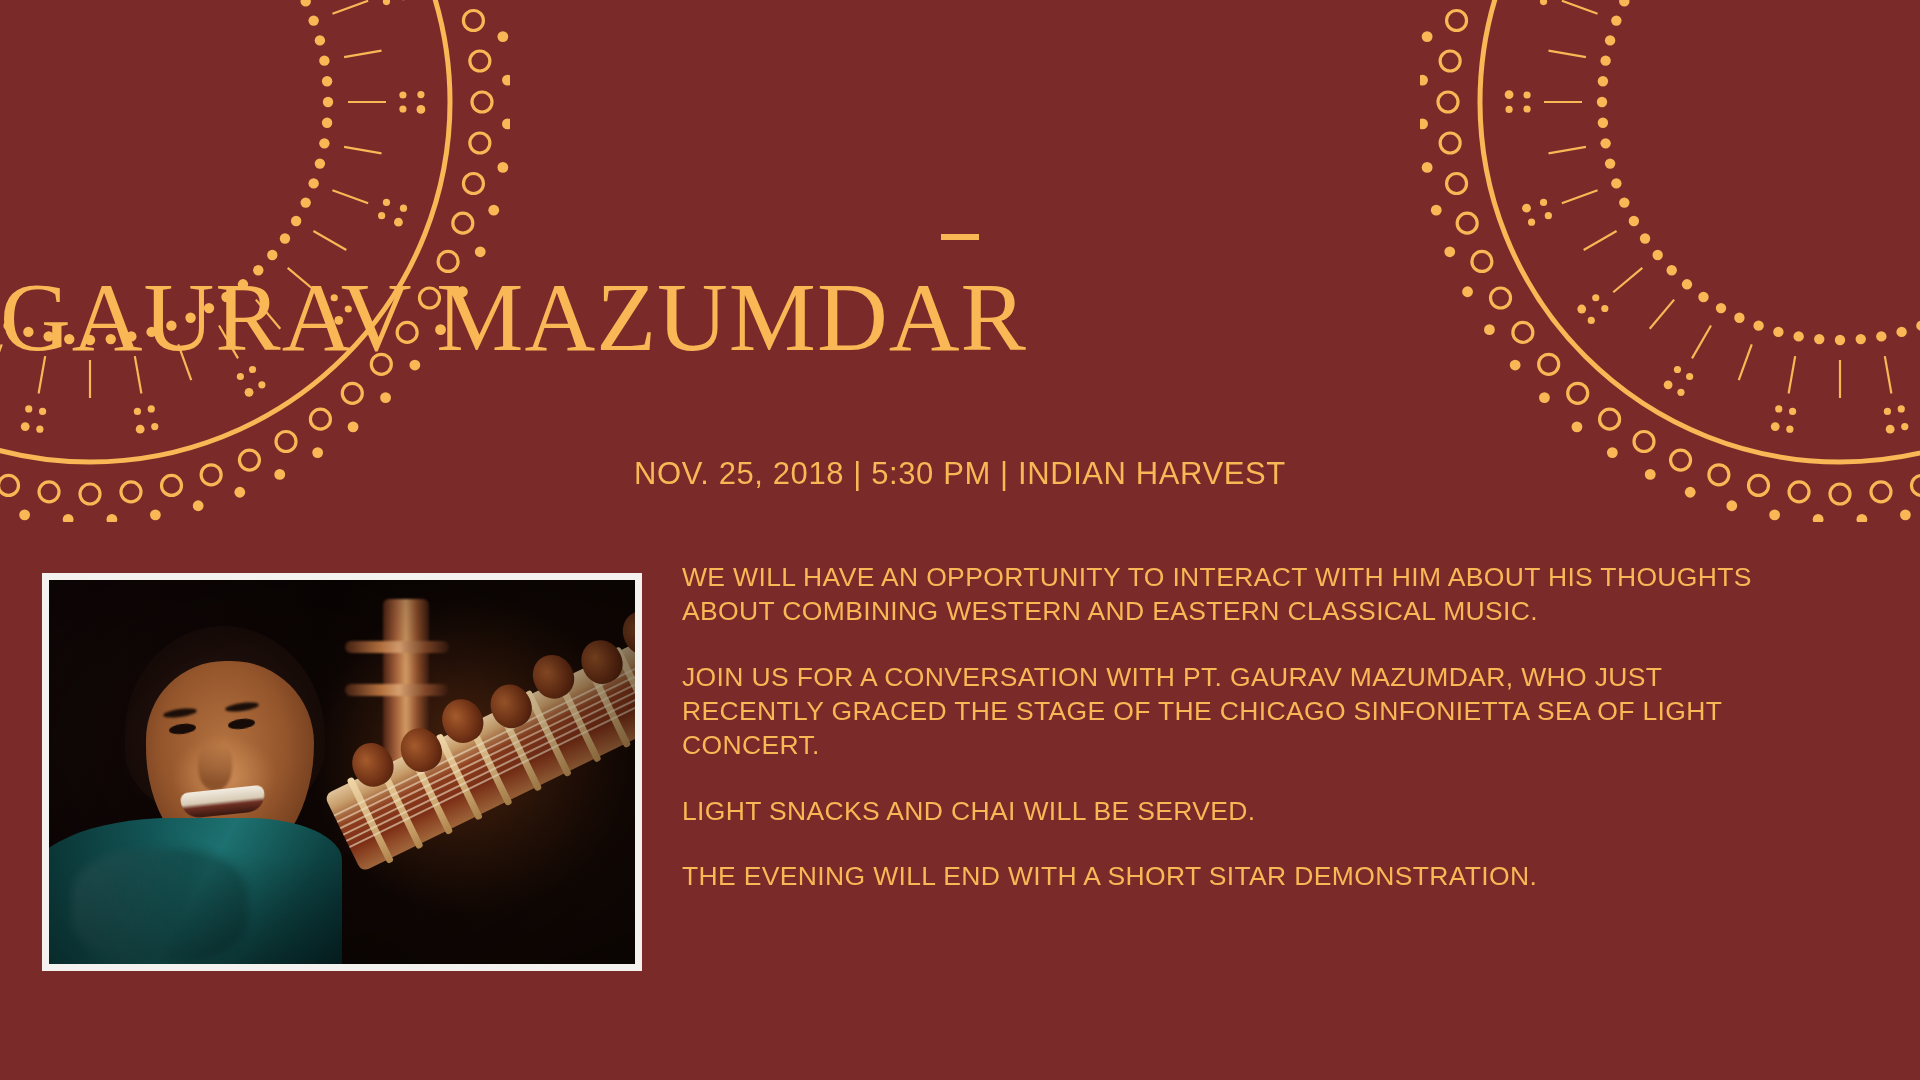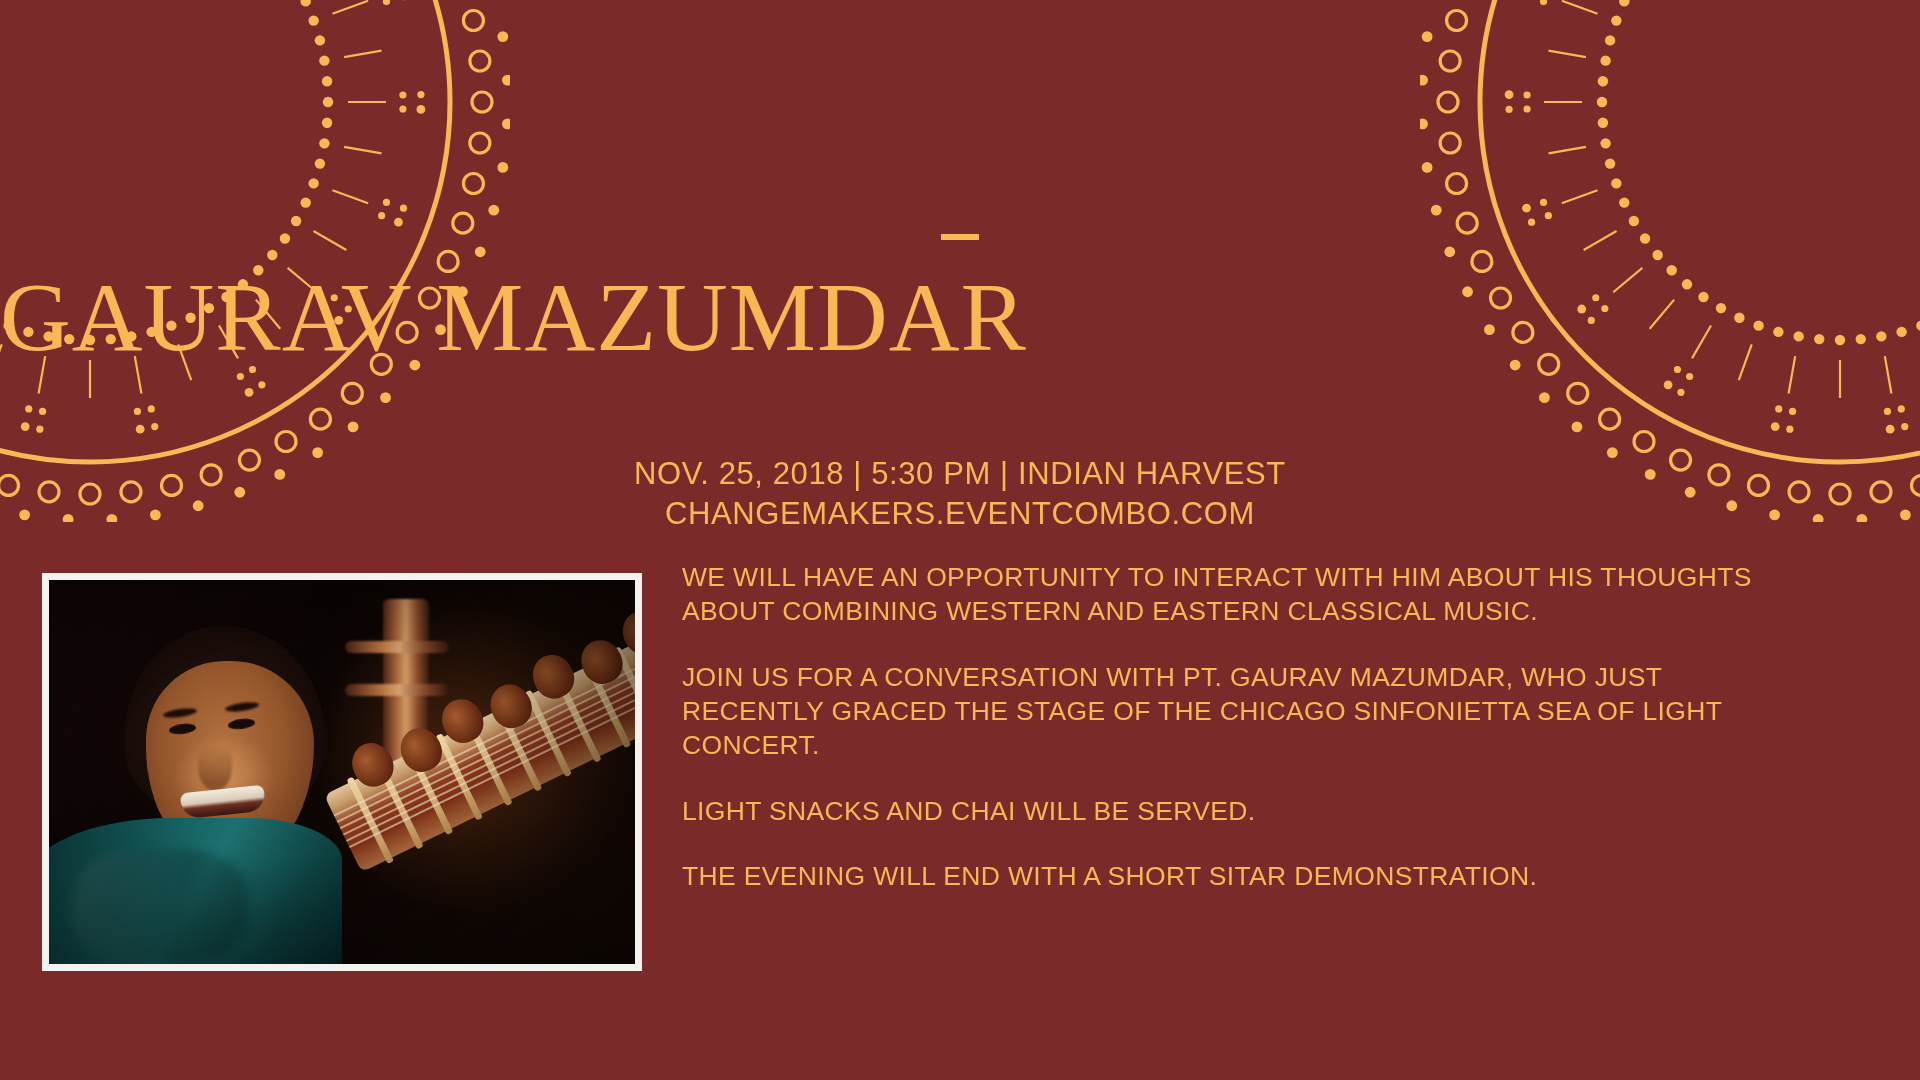--- a/index.html
+++ b/index.html
@@ -917,21 +917,20 @@
 
 
   <div class="divider-wrap">
     <span class="divider"></span>
   </div>
 
   <div class="headliner">GAURAV MAZUMDAR</div>
 
   <div class="eventline">
     <div>NOV. 25, 2018 | 5:30 PM | INDIAN HARVEST</div>
-    <div>CHANGEMAKERS.EVENTCOMBO.COM</div>
   </div>
 
   <div class="photo-frame">
     <div class="photo">
       <div class="ph-bg"></div>
       <div class="ph-neck"></div>
       <div class="ph-peg-a"></div>
       <div class="ph-peg-b"></div>
 
       <div class="ph-hair"></div>

